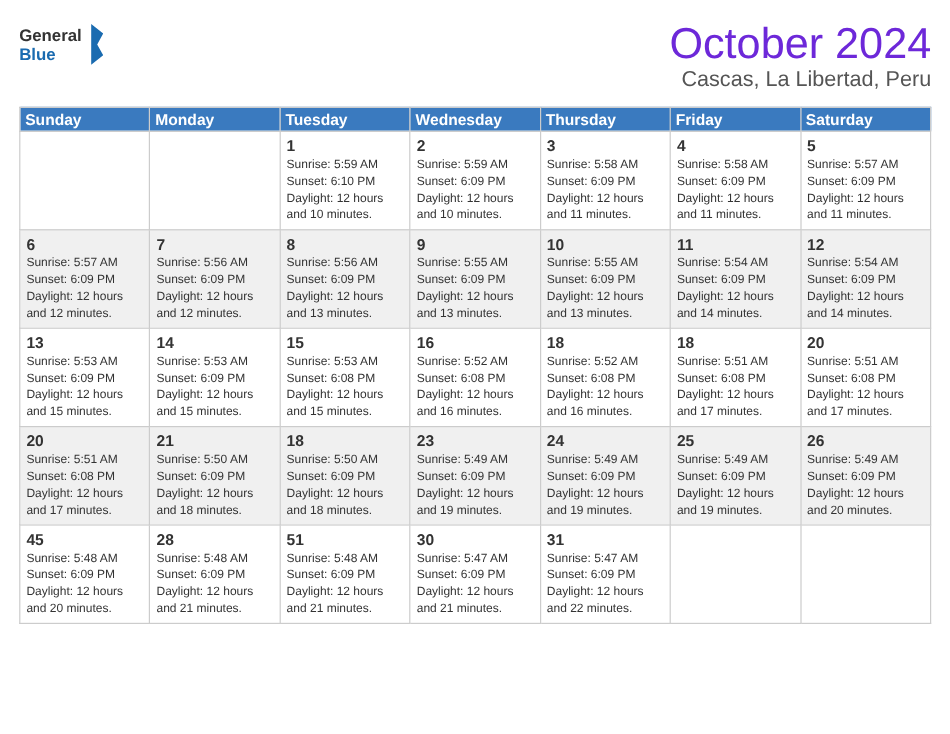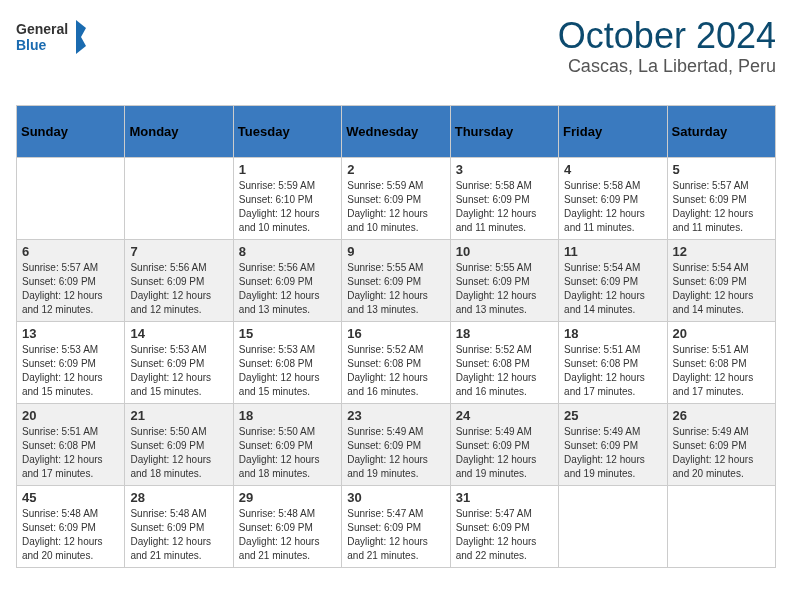--- a/index.html
+++ b/index.html
@@ -7,50 +7,50 @@
       font-family: Arial, sans-serif;
       background: #fff;
       width: 792px;
       min-height: 612px;
       padding: 16px;
     }
     .header {
       display: flex;
       justify-content: space-between;
       align-items: flex-start;
-      margin-bottom: 28px;
+      margin-bottom: 12px;
     }
     .logo {
       display: flex;
       align-items: center;
       gap: 4px;
     }
     .title-block {
       text-align: right;
     }
     .month-title {
       font-size: 36px;
       font-weight: normal;
-      color: #0c4a6e;
+      color: #6d28d9;
       line-height: 1.1;
     }
     .location {
       font-size: 18px;
       color: #555;
     }
     .calendar {
       width: 100%;
       border-collapse: collapse;
     }
     .calendar th {
       background-color: #3a7abf;
-      color: #000000;
+      color: #ffffff;
       font-size: 13px;
       font-weight: bold;
-      padding: 18px 4px;
+      padding: 2px 4px;
       text-align: left;
       border: 1px solid #ccc;
       margin-top: 43px;
     }
     .calendar td {
       border: 1px solid #ccc;
       vertical-align: top;
       padding: 4px 5px;
       font-size: 10.5px;
       color: #333;
@@ -304,21 +304,21 @@
 and 20 minutes.</div>
         </td>
         <td>
           <span class="day-num">28</span>
           <div class="day-info" style="white-space: pre-line;">Sunrise: 5:48 AM
 Sunset: 6:09 PM
 Daylight: 12 hours
 and 21 minutes.</div>
         </td>
         <td>
-          <span class="day-num">29</span>
+          <span class="day-num">51</span>
           <div class="day-info" style="white-space: pre-line;">Sunrise: 5:48 AM
 Sunset: 6:09 PM
 Daylight: 12 hours
 and 21 minutes.</div>
         </td>
         <td>
           <span class="day-num">30</span>
           <div class="day-info" style="white-space: pre-line;">Sunrise: 5:47 AM
 Sunset: 6:09 PM
 Daylight: 12 hours

